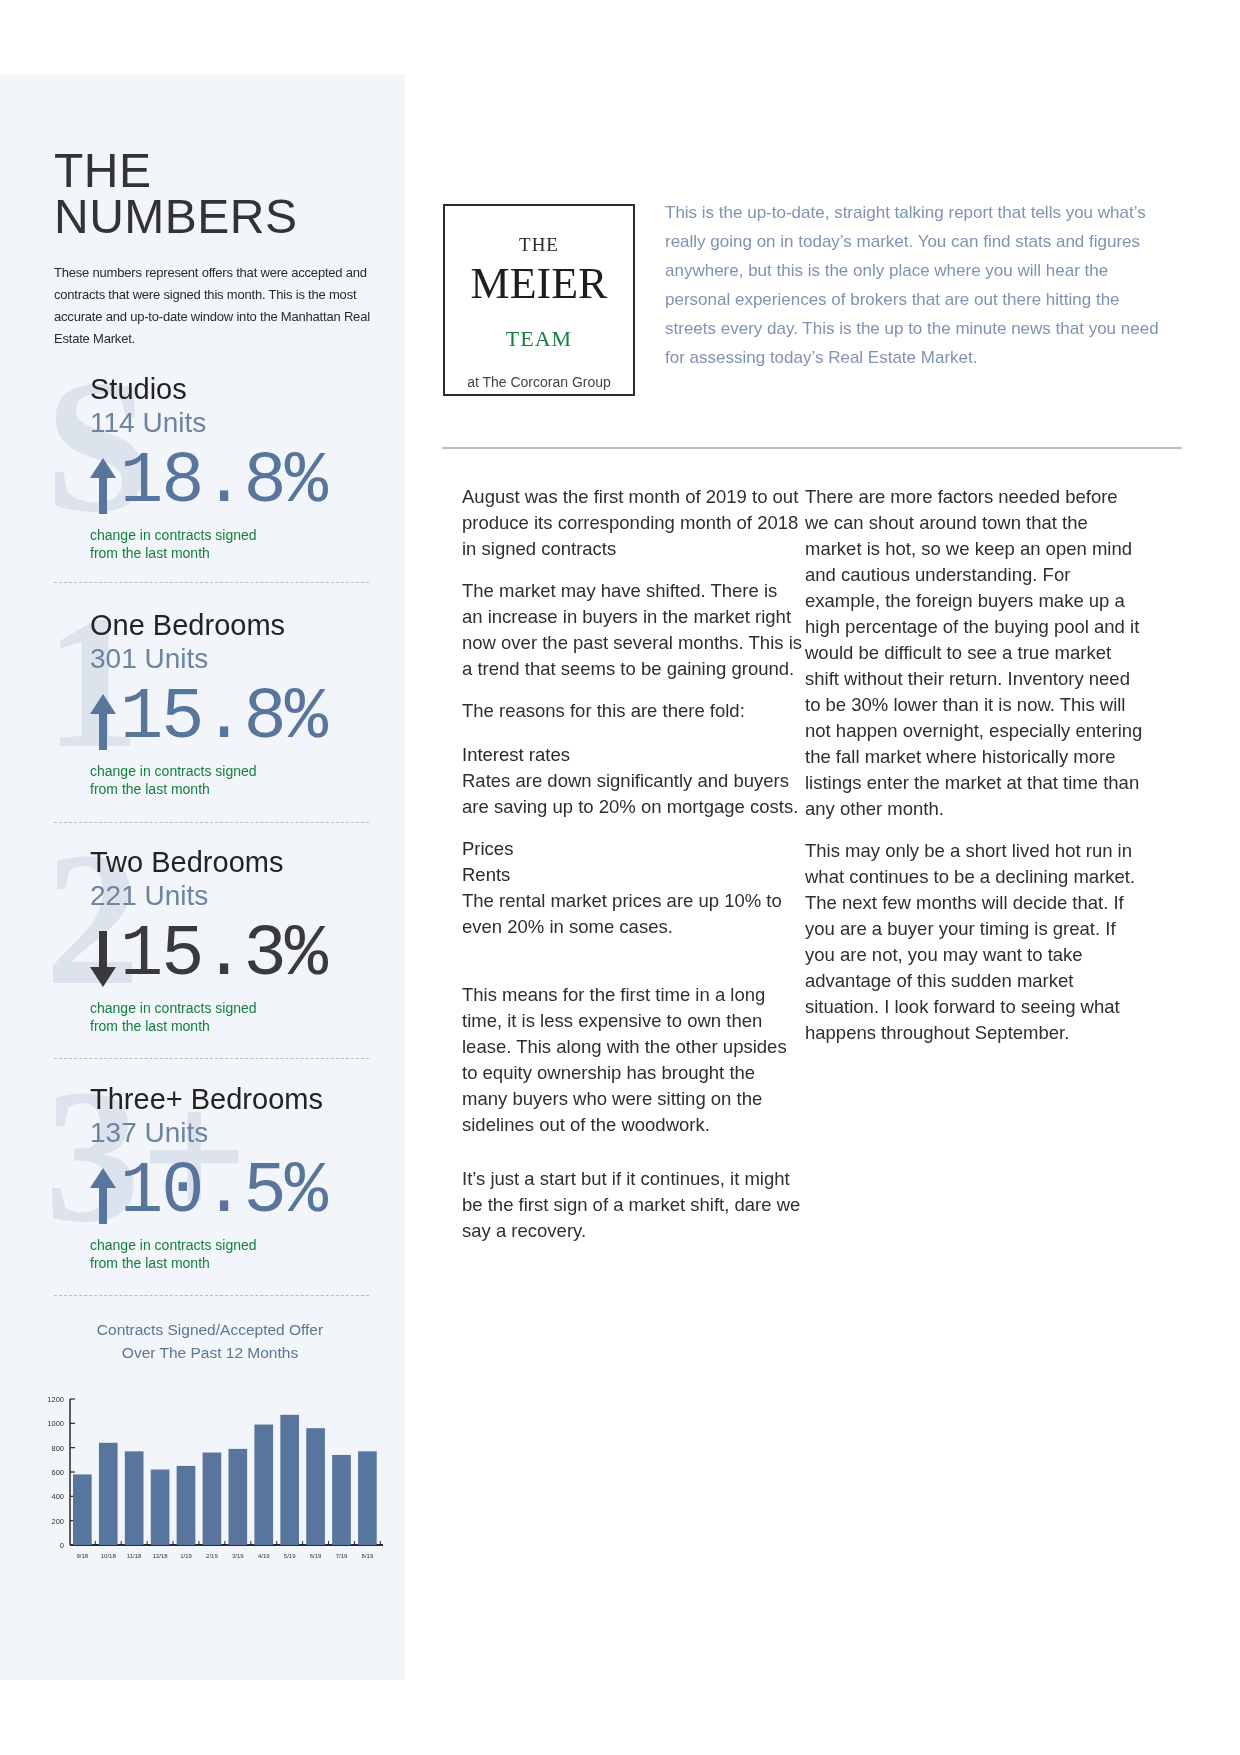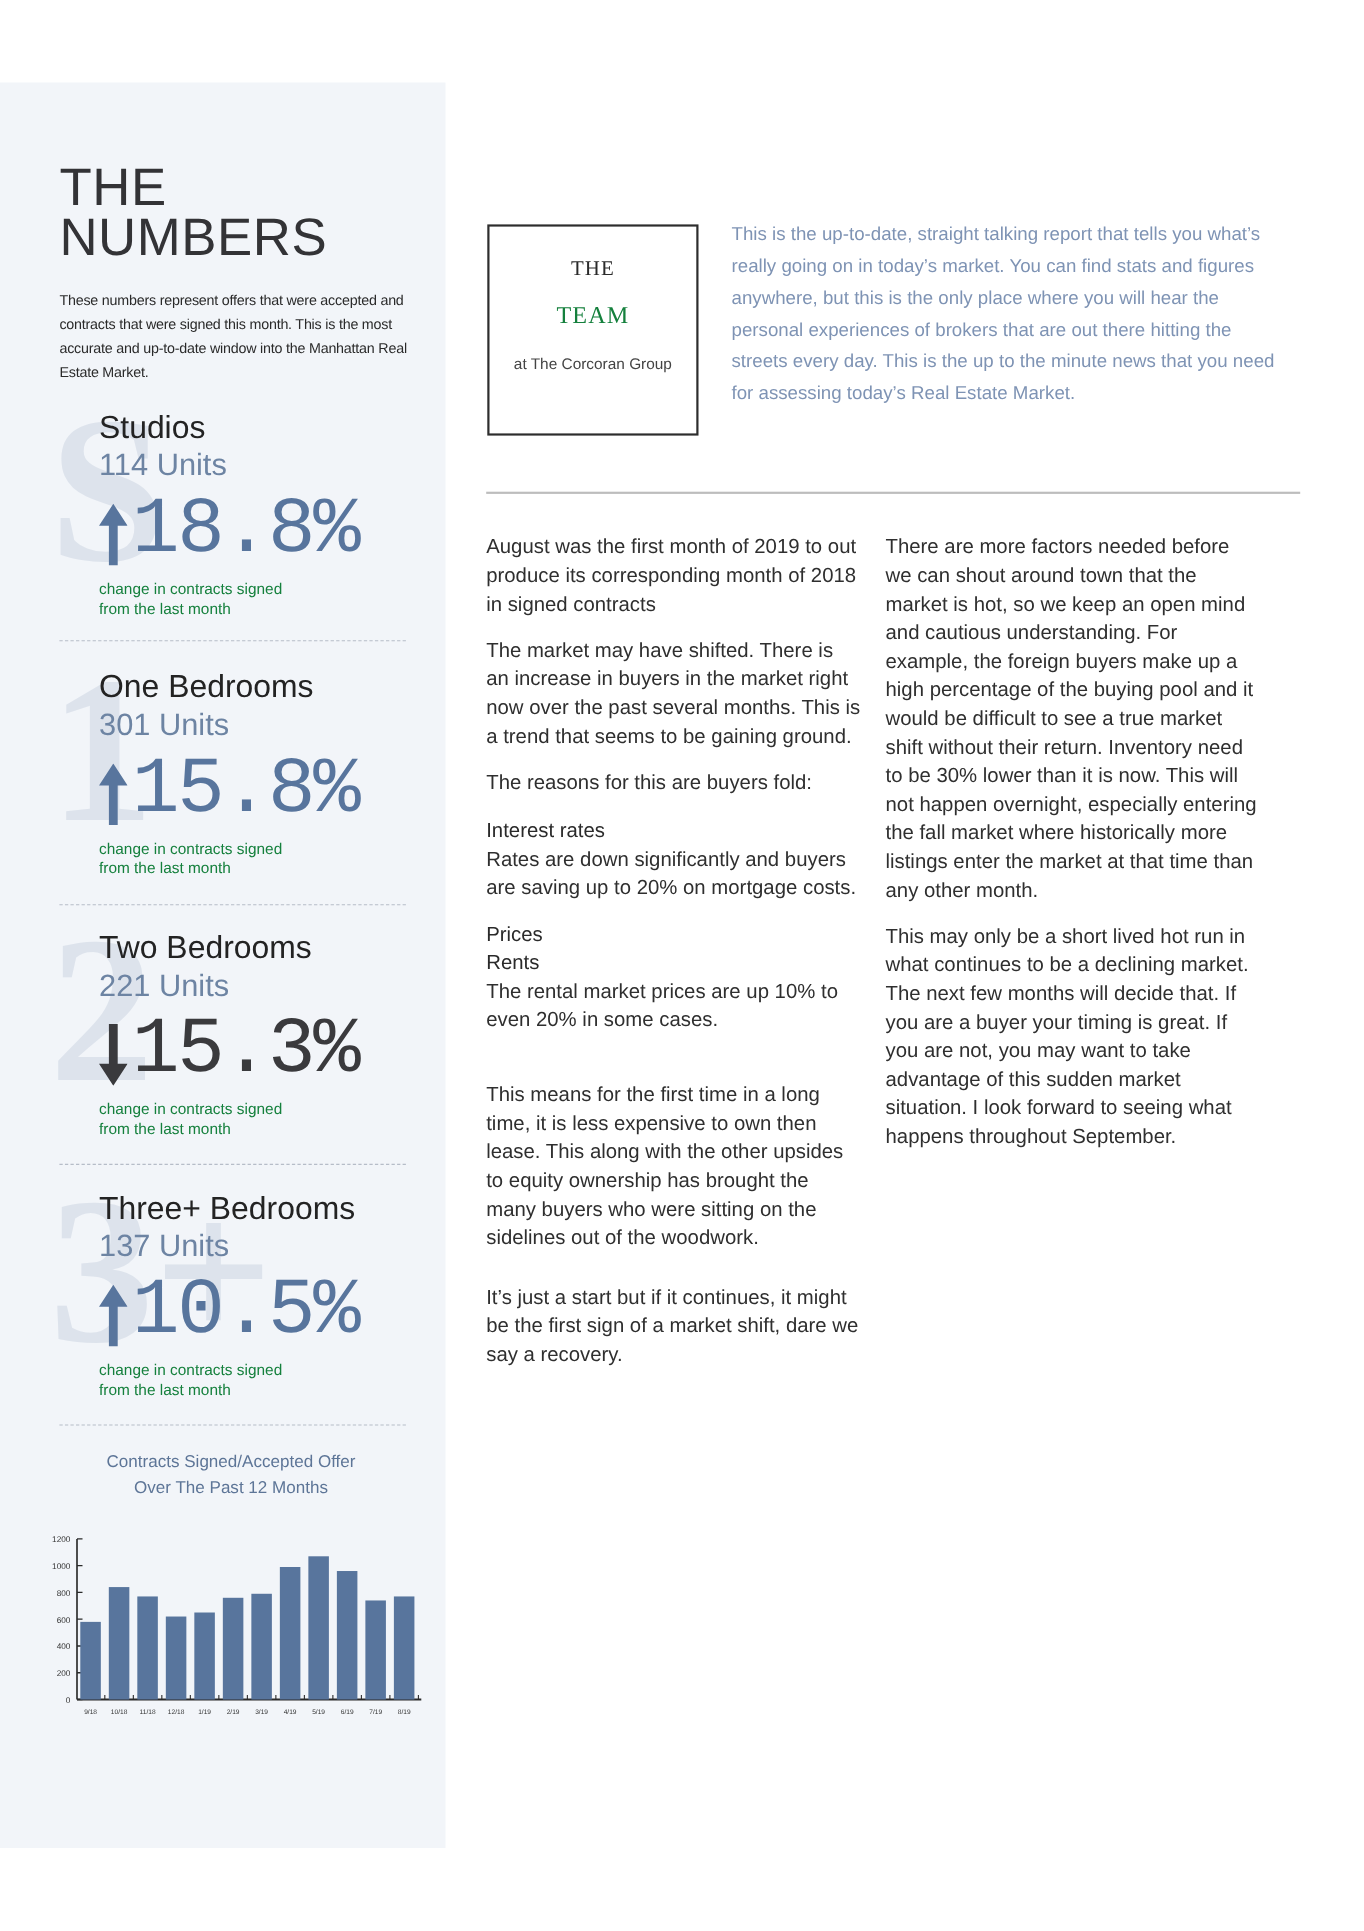--- a/index.html
+++ b/index.html
@@ -179,31 +179,32 @@
       <line x1="314.45500000000004" y1="160" x2="314.45500000000004" y2="156" stroke="#2a2a2a" stroke-width="1"></line>
       <text x="301.49666666666667" y="173" text-anchor="middle" font-size="6" fill="#333" font-family="Liberation Sans, sans-serif">7/19</text>
       <rect x="318.08333333333337" y="66.31666666666666" width="18.66" height="93.68333333333334" fill="#58759d"></rect>
       <line x1="340.3716666666667" y1="160" x2="340.3716666666667" y2="156" stroke="#2a2a2a" stroke-width="1"></line>
       <text x="327.41333333333336" y="173" text-anchor="middle" font-size="6" fill="#333" font-family="Liberation Sans, sans-serif">8/19</text>
     </svg>
 </div>
 
 <div class="logo-box">
   <div class="l1">THE</div>
+  <div class="l2">MEIER</div>
   <div class="l3">TEAM</div>
   <div class="l4">at The Corcoran Group</div>
 </div>
 
 <p class="intro">This is the up-to-date, straight talking report that tells you what’s really going on in today’s market. You can find stats and figures anywhere, but this is the only place where you will hear the personal experiences of brokers that are out there hitting the streets every day. This is the up to the minute news that you need for assessing today’s Real Estate Market.</p>
 <div class="hr"></div>
 
-<div class="col" style="left:442px; top:484px;">
+<div class="col" style="left:462px; top:484px;">
   <p>August was the first month of 2019 to out produce its corresponding month of 2018 in signed contracts</p>
   <p>The market may have shifted. There is an increase in buyers in the market right now over the past several months. This is a trend that seems to be gaining ground.</p>
-  <p style="margin-bottom:18px;">The reasons for this are buyers fold:</p>
+  <p style="margin-bottom:18px;">The reasons for this are there fold:</p>
   <p class="sub">Interest rates</p>
   <p>Rates are down significantly and buyers are saving up to 20% on mortgage costs.</p>
   <p class="sub">Prices</p>
   <p class="sub">Rents</p>
   <p>The rental market prices are up 10% to even 20% in some cases.</p>
   <div class="gap"></div>
   <p>This means for the first time in a long time, it is less expensive to own then lease. This along with the other upsides to equity ownership has brought the many buyers who were sitting on the sidelines out of the woodwork.</p>
   <div style="height:12px;"></div>
   <p>It’s just a start but if it continues, it might be the first sign of a market shift, dare we say a recovery.</p>
 </div>

